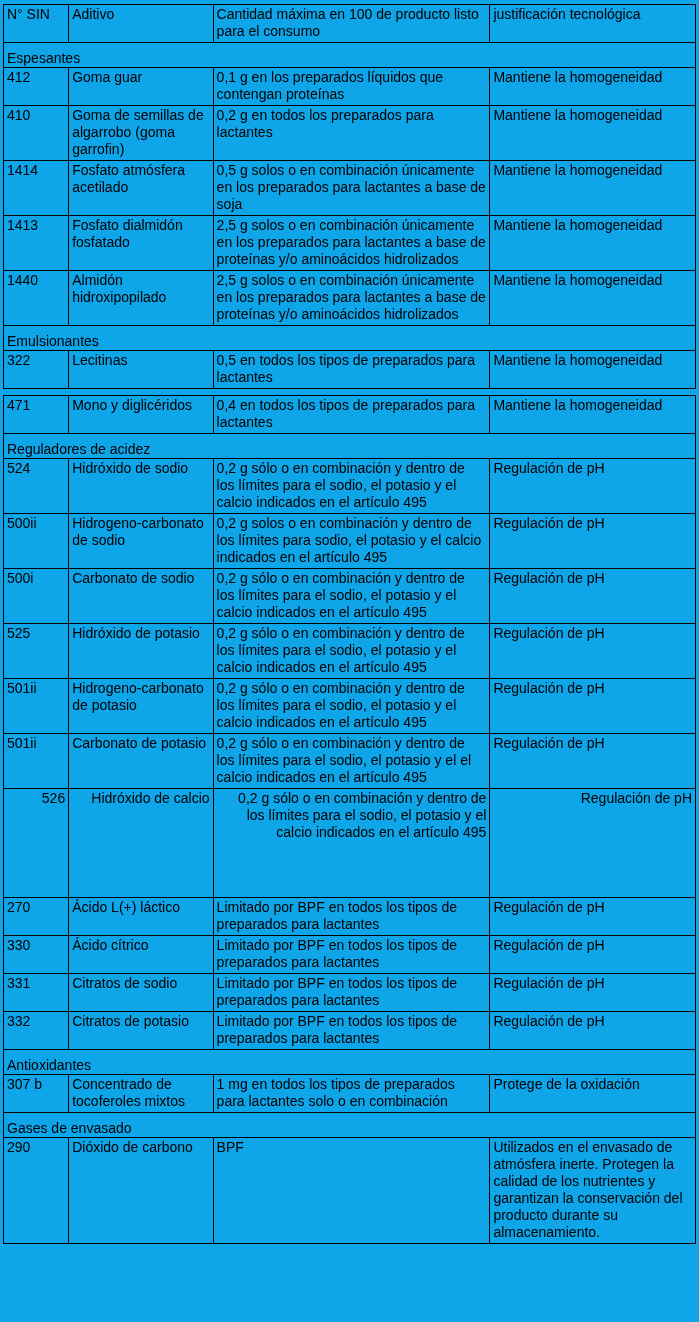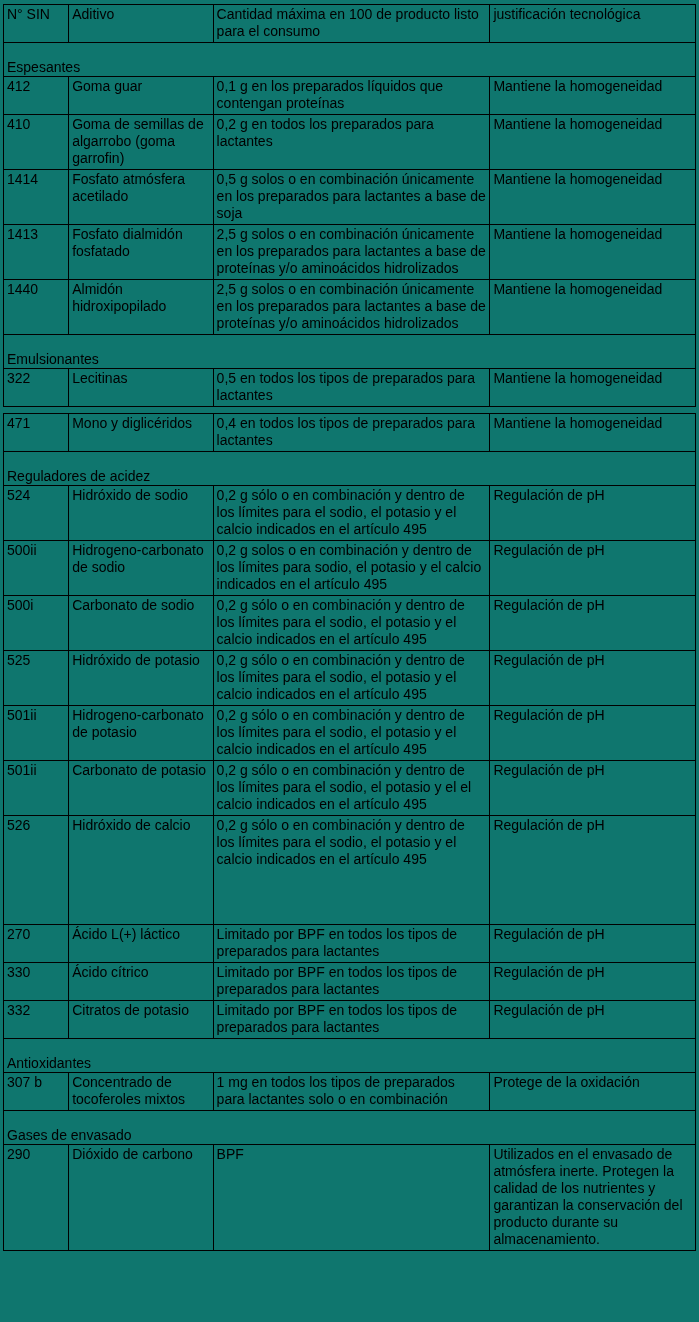--- a/index.html
+++ b/index.html
@@ -4,21 +4,21 @@
 <style>
   html, body {
     margin: 0;
     padding: 0;
     background: #ffffff;
   }
   .page {
     position: relative;
     width: 699px;
     height: 1322px;
-    background: #0f766e;
+    background: #0ea5e9;
     overflow: hidden;
     font-family: "Liberation Sans", sans-serif;
     color: #000000;
   }
   table.doc-table {
     border-collapse: collapse;
     table-layout: fixed;
     width: 693px;
     margin-left: 3px;
   }
@@ -36,26 +36,27 @@
     font-size: 14px;
     line-height: 17px;
     font-weight: 400;
     word-wrap: break-word;
   }
   tr.header-row td {
     font-size: 14px;
     line-height: 17px;
   }
   tr.section-row td {
-    padding-top: 16px;
+    padding-top: 7px;
     padding-bottom: 1px;
     line-height: 16px;
   }
   tr.tall-row td {
     height: 105px;
+    text-align: right;
   }
 </style>
 </head>
 <body>
 
 <div class="page">
   <div id="table-container">
       <table class="doc-table frag-0">
         <colgroup>
           <col class="c1">
@@ -179,20 +180,26 @@
             <td>Limitado por BPF en todos los tipos de preparados para lactantes</td>
             <td>Regulación de pH</td>
           </tr>
           <tr class="data-row">
             <td>330</td>
             <td>Ácido cítrico</td>
             <td>Limitado por BPF en todos los tipos de preparados para lactantes</td>
             <td>Regulación de pH</td>
           </tr>
           <tr class="data-row">
+            <td>331</td>
+            <td>Citratos de sodio</td>
+            <td>Limitado por BPF en todos los tipos de preparados para lactantes</td>
+            <td>Regulación de pH</td>
+          </tr>
+          <tr class="data-row">
             <td>332</td>
             <td>Citratos de potasio</td>
             <td>Limitado por BPF en todos los tipos de preparados para lactantes</td>
             <td>Regulación de pH</td>
           </tr>
           <tr class="section-row">
             <td colspan="4">Antioxidantes</td>
           </tr>
           <tr class="data-row">
             <td>307 b</td>

